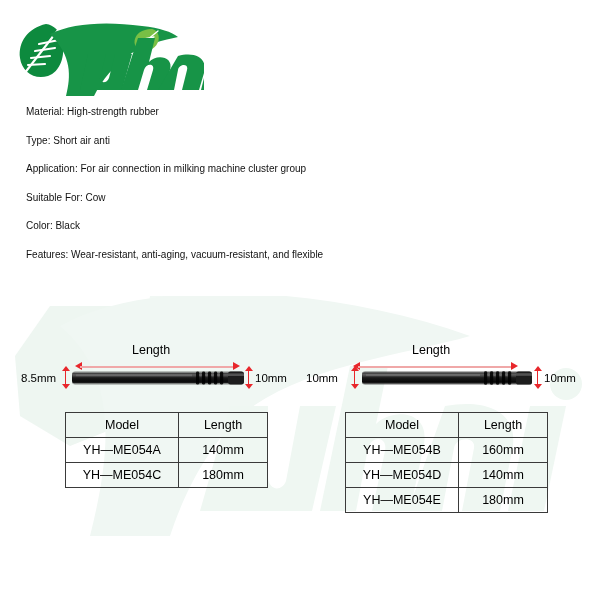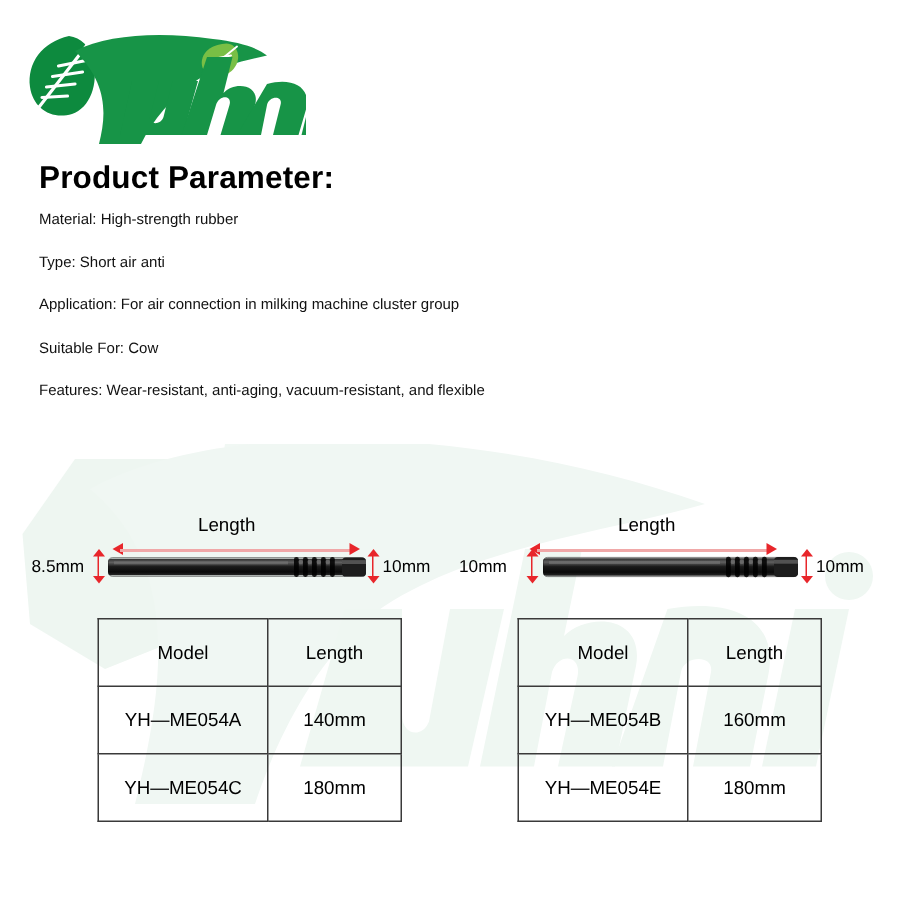--- a/index.html
+++ b/index.html
@@ -143,21 +143,21 @@
     border-collapse: collapse;
     z-index: 2;
     background: transparent;
   }
   table.spec-table td {
     border: 1px solid #3a3a3a;
     font-size: 12.5px;
     color: #000;
     text-align: center;
     height: 24px;
-    padding: 10px 4px;
+    padding: 0 4px;
     white-space: nowrap;
     font-family: "Liberation Sans", sans-serif;
   }
   table.spec-table td.col-model  { width: 104px; }
   table.spec-table td.col-length { width: 80px;  }
   #table-left  { left: 65px;  top: 412px; }
   #table-right { left: 345px; top: 412px; }
 </style>
 </head>
 <body>
@@ -222,25 +222,25 @@
                  L139 52 C141 45, 132 45, 130 52 L124 72 L107 72 Z"></path>
         <path d="M164 38 C182 33, 194 41, 190 55 L185 72 L168 72 L173 52
                  C175 45, 165 46, 164 52 L160 72 L144 72 Z"></path>
         <path d="M196 36 L212 36 L203 72 L187 72 Z"></path>
         <circle cx="210" cy="26" r="7"></circle>
       </g>
     </svg>
   </div>
 
   <div class="spec-block">
-    <div class="spec-title">Product Parameter:</div>
     <div class="spec-line">Material: High-strength rubber</div>
     <div class="spec-line">Type: Short air anti</div>
     <div class="spec-line">Application: For air connection in milking machine cluster group</div>
     <div class="spec-line">Suitable For: Cow</div>
+    <div class="spec-line">Color: Black</div>
     <div class="spec-line">Features: Wear-resistant, anti-aging, vacuum-resistant, and flexible</div>
   </div>
 
   <div class="diagram" id="diagram-left">
     <div class="len-label" style="left:132px; top:7px;">Length</div>
     <div class="harrow" style="left:75px; top:26px; width:165px;">
       <span class="tipL"></span>
       <span class="bar"></span>
       <span class="tipR"></span>
     </div>
@@ -368,19 +368,23 @@
     <tbody>
       <tr>
         <td class="col-model">Model</td>
         <td class="col-length">Length</td>
       </tr>
       <tr>
         <td class="col-model">YH—ME054B</td>
         <td class="col-length">160mm</td>
       </tr>
       <tr>
+        <td class="col-model">YH—ME054D</td>
+        <td class="col-length">140mm</td>
+      </tr>
+      <tr>
         <td class="col-model">YH—ME054E</td>
         <td class="col-length">180mm</td>
       </tr>
     </tbody>
   </table>
 
 </div>
 
 </body></html>

